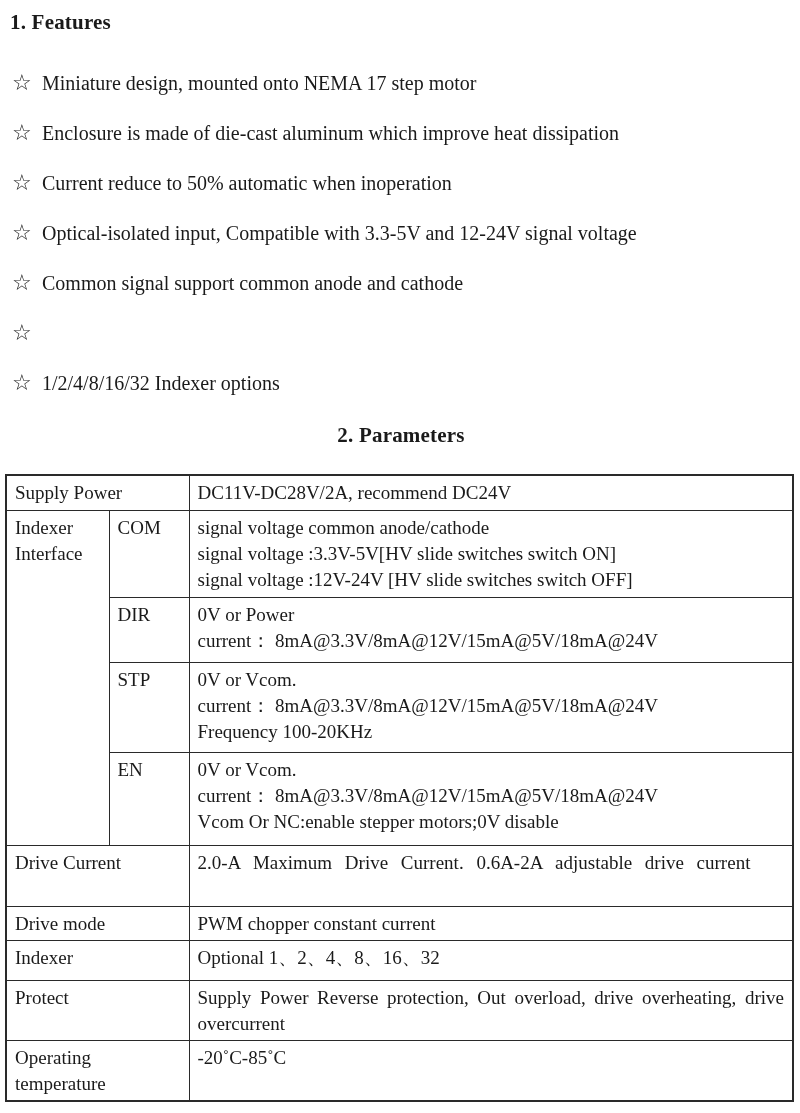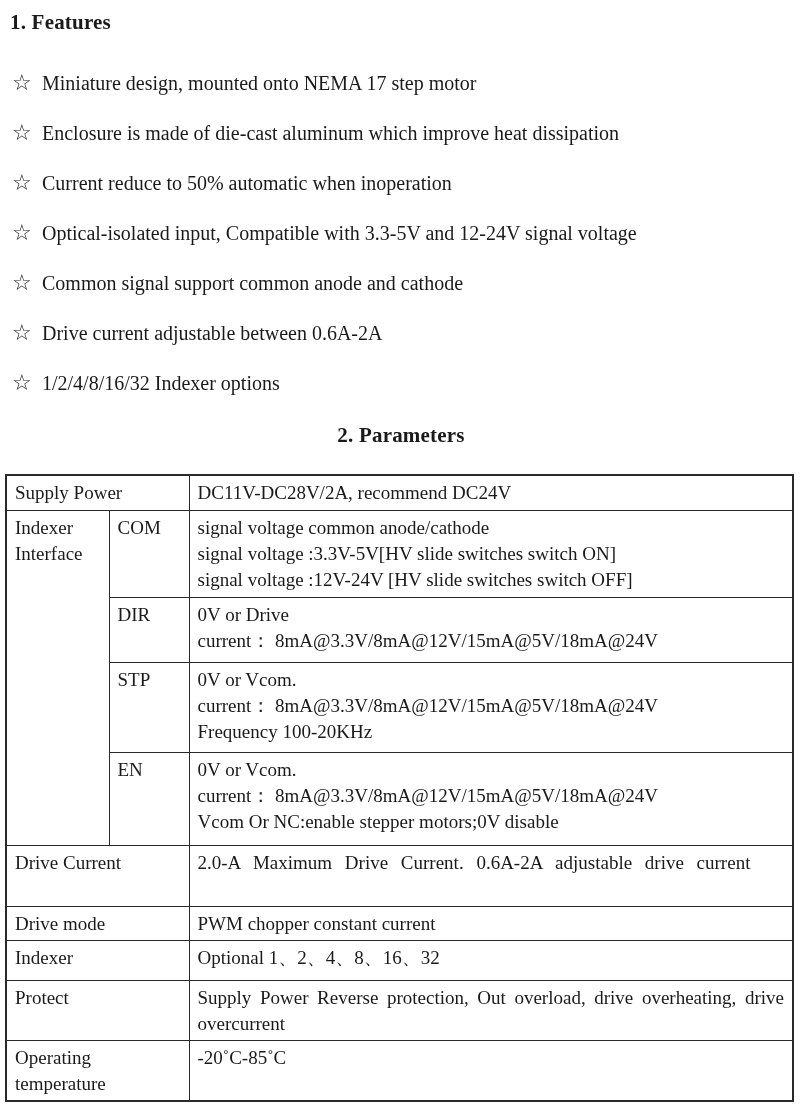--- a/index.html
+++ b/index.html
@@ -86,21 +86,20 @@
     <div class="feature-item">
       <span class="star">☆</span>
       <span>Optical-isolated input, Compatible with 3.3-5V and 12-24V signal voltage</span>
     </div>
     <div class="feature-item">
       <span class="star">☆</span>
       <span>Common signal support common anode and cathode</span>
     </div>
     <div class="feature-item">
       <span class="star">☆</span>
-      <span>Drive current adjustable between 0.6A-2A</span>
     </div>
     <div class="feature-item">
       <span class="star">☆</span>
       <span>1/2/4/8/16/32 Indexer options</span>
     </div>
   </div>
 
   <h2 class="section-heading" id="parameters-heading">2. Parameters</h2>
 
   <table class="params">
@@ -124,21 +123,21 @@
         <td class="val">
           <div><span>signal voltage common </span><span class="bold">anode/cathode</span></div>
           <div>signal voltage :3.3V-5V[HV slide switches switch ON]</div>
           <div>signal voltage :12V-24V [HV slide switches switch OFF]</div>
         </td>
       </tr>
 
       <tr style="height:65px">
         <td class="key">DIR</td>
         <td class="val">
-          <div>0V or Drive</div>
+          <div>0V or Power</div>
           <div>current： 8mA@3.3V/8mA@12V/15mA@5V/18mA@24V</div>
         </td>
       </tr>
 
       <tr style="height:90px">
         <td class="key">STP</td>
         <td class="val">
           <div>0V or Vcom.</div>
           <div>current： 8mA@3.3V/8mA@12V/15mA@5V/18mA@24V</div>
           <div>Frequency 100-20KHz</div>

